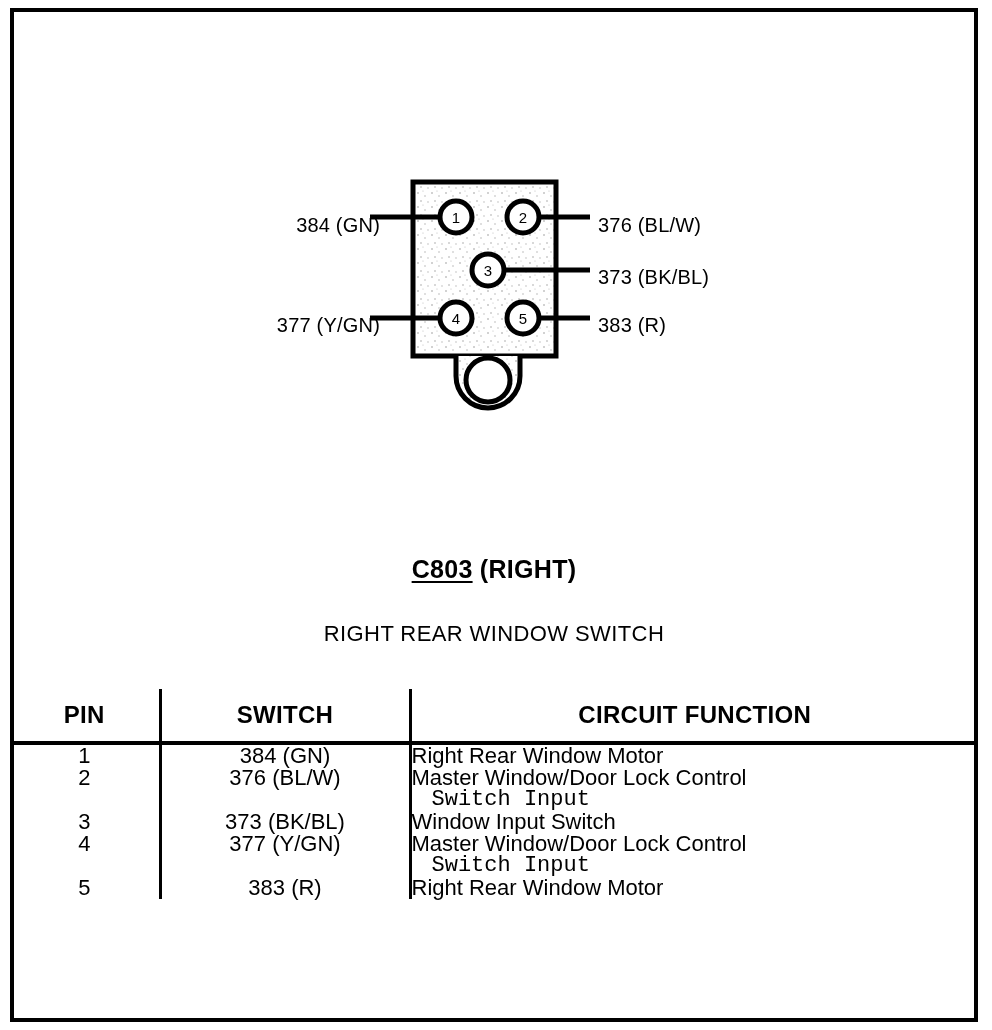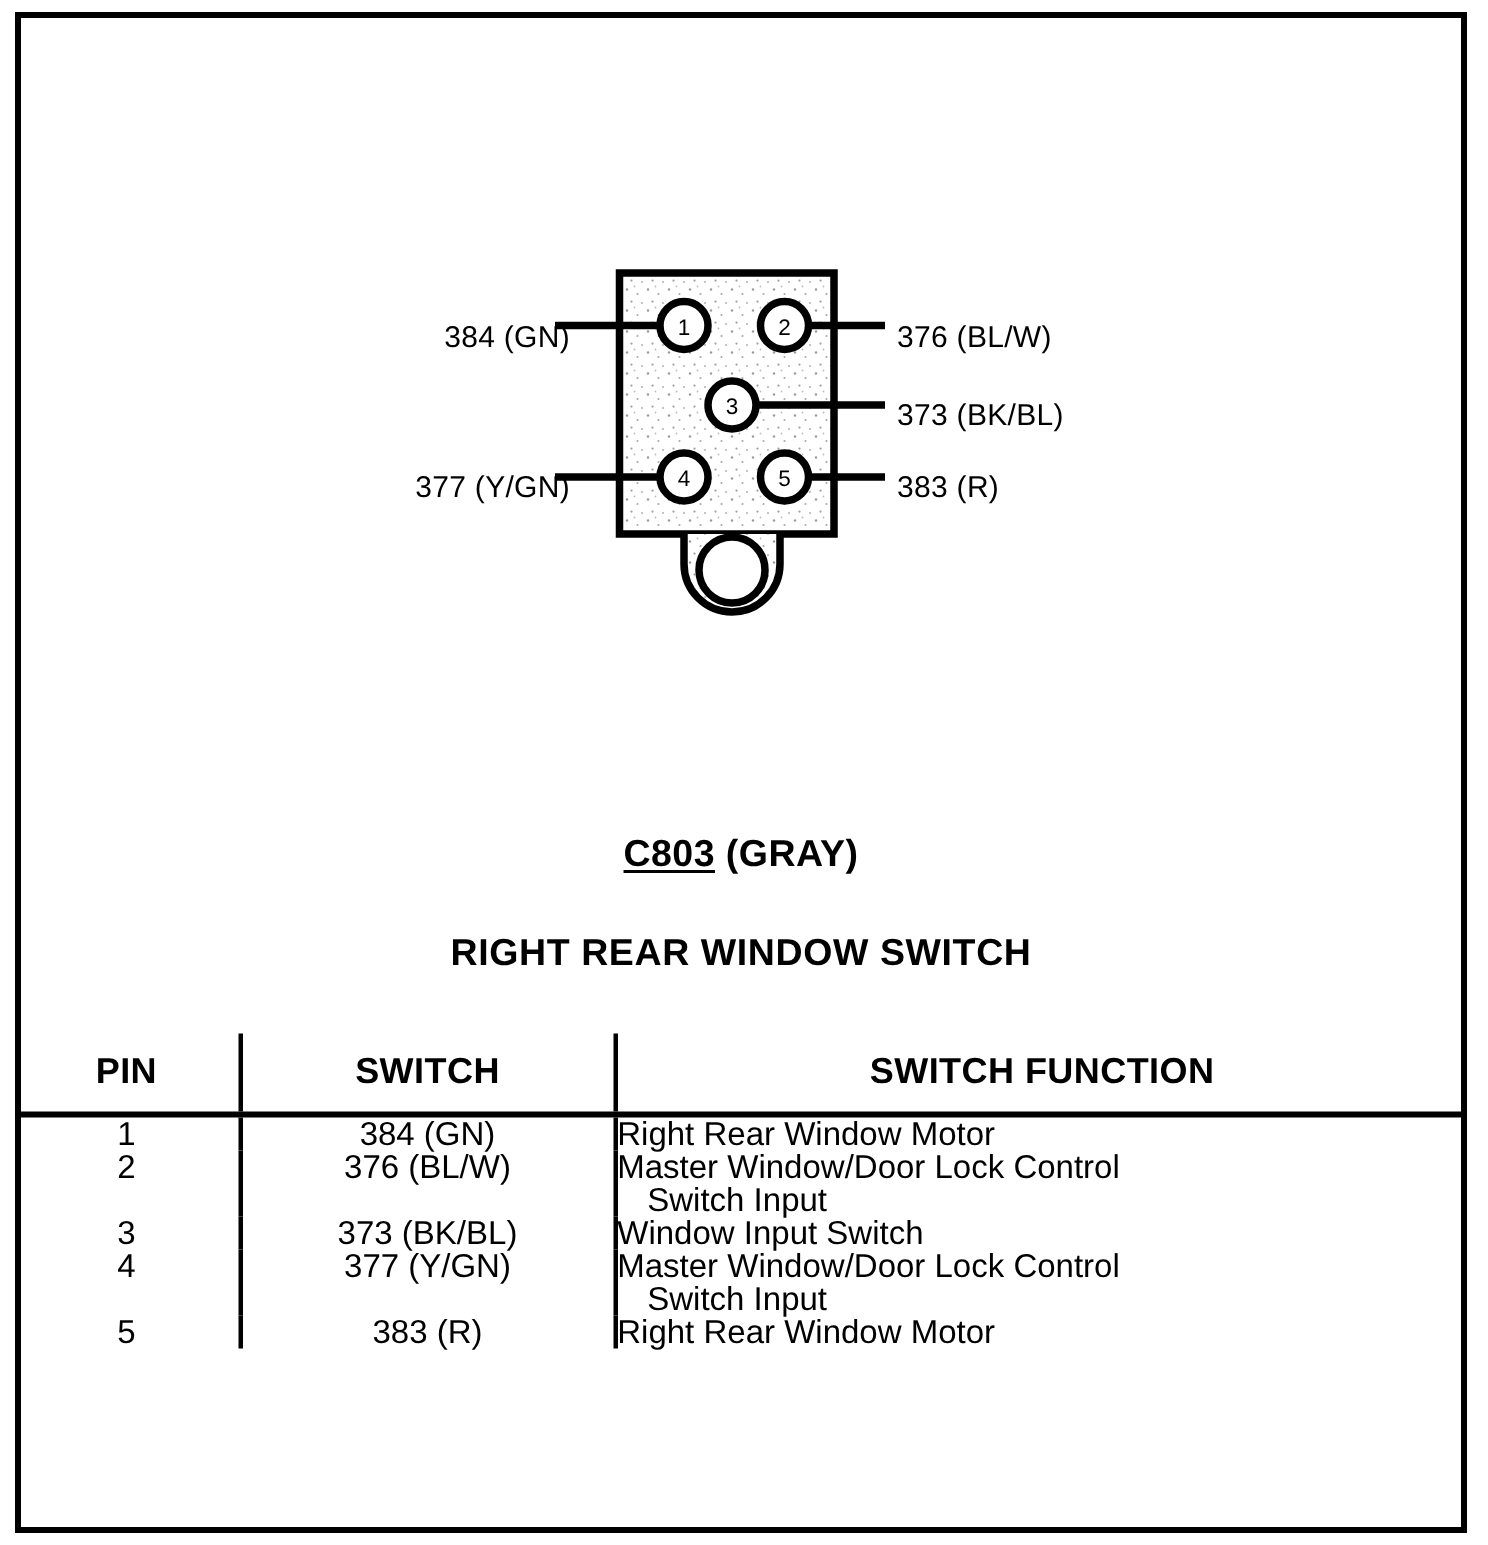--- a/index.html
+++ b/index.html
@@ -82,22 +82,22 @@
     text-decoration: underline;
     text-underline-offset: 3px;
     text-align: right;
   }
   .caption-title {
     position: absolute;
     left: 0;
     top: 613px;
     width: 968px;
     text-align: center;
-    font-size: 25px;
-    font-weight: bold;
+    font-size: 22px;
+    font-weight: normal;
     letter-spacing: 0.4px;
   }
 
   
   .pin-table {
     position: absolute;
     left: 10px;
     top: 689px;
     width: 968px;
     height: 333px;
@@ -139,20 +139,21 @@
     padding-top: 9px;
   }
   td.fun-col {
     text-align: left;
     padding-top: 9px;
     padding-left: 18px;
   }
   .fun-line2 {
     display: block;
     padding-left: 20px;
+    font-family: Liberation Mono, monospace;
   }
 </style>
 </head>
 <body>
 
 <div id="page">
 
   <div class="frame"></div>
 
   <div class="diagram-area">
@@ -208,38 +209,38 @@
       </g>
     </svg>
 
     <div class="pin-label left pl-1">384 (GN)</div>
     <div class="pin-label right pl-2">376 (BL/W)</div>
     <div class="pin-label right pl-3">373 (BK/BL)</div>
     <div class="pin-label left pl-4">377 (Y/GN)</div>
     <div class="pin-label right pl-5">383 (R)</div>
 
     <div class="caption-connector">
-      <span class="u">C803</span><span>&nbsp;</span><span>(GRAY)</span>
+      <span class="u">C803</span><span>&nbsp;</span><span>(RIGHT)</span>
     </div>
 
     <div class="caption-title">RIGHT REAR WINDOW SWITCH</div>
   </div>
 
   <div class="pin-table">
     <table class="pt">
       <colgroup>
         <col class="c-pin">
           <col class="c-cir">
           <col class="c-fun">
       </colgroup>
       <thead>
         <tr>
           <th class="div">PIN</th>
           <th class="div">SWITCH</th>
-          <th>SWITCH FUNCTION</th>
+          <th>CIRCUIT FUNCTION</th>
         </tr>
       </thead>
       <tbody>
         <tr>
           <td class="pin-col div">1</td>
           <td class="cir-col div">384 (GN)</td>
           <td class="fun-col">
             <span>Right Rear Window Motor</span>
           </td>
         </tr>

